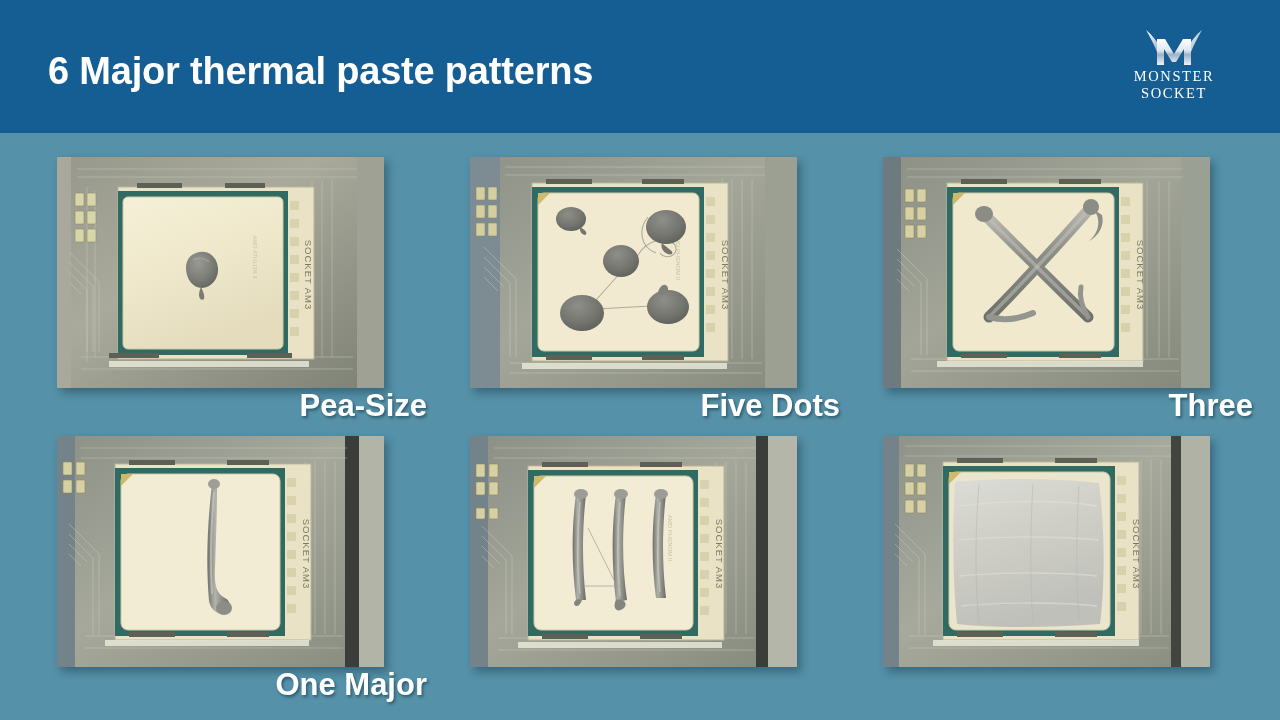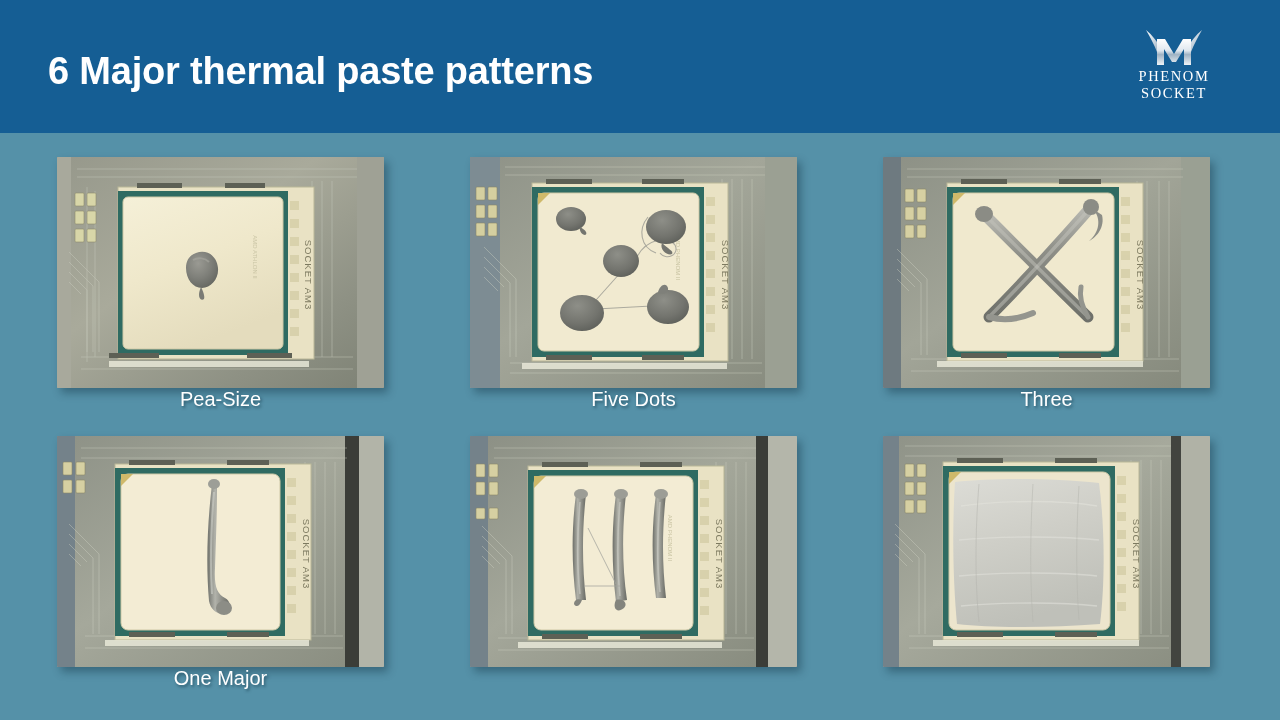--- a/index.html
+++ b/index.html
@@ -89,23 +89,23 @@
     overflow: hidden;
     box-shadow: 4px 5px 9px rgba(10, 40, 55, 0.38);
   }
   .cpu-photo svg { display: block; width: 327px; height: 231px; }
 
   .pattern-label {
     position: absolute;
     left: 0;
     top: 244px;
     width: 413px;
-    text-align: center;
-    font-size: 20px;
-    font-weight: normal;
+    text-align: right;
+    font-size: 31px;
+    font-weight: bold;
     color: #ffffff;
     text-shadow: 1.5px 2px 3px rgba(12, 45, 62, 0.55);
     white-space: nowrap;
   }
 </style>
 </head>
 <body>
 
 <div id="header-bar">
   <div id="page-title">6 Major thermal paste patterns</div>
@@ -127,21 +127,21 @@
       </defs>
 
       <path d="M3 4 C9 9 15 16 19 24 L14 26 C11 18 7 11 3 4 Z" fill="url(#silver2)"></path>
       <path d="M19 24 L14 26 L17 13 Z" fill="url(#silver)"></path>
 
       <path d="M59 4 C53 9 47 16 43 24 L48 26 C51 18 55 11 59 4 Z" fill="url(#silver2)"></path>
       <path d="M43 24 L48 26 L45 13 Z" fill="url(#silver)"></path>
 
       <path d="M14 13 L22 13 L31 28 L40 13 L48 13 L48 39 L41 39 L41 23 L33 36 L29 36 L21 23 L21 39 L14 39 Z" fill="url(#silver)"></path>
     </svg>
-    <div class="logo-word">PHENOM</div>
+    <div class="logo-word">MONSTER</div>
     <div class="logo-word">SOCKET</div>
   </div>
 </div>
 
 <div id="pattern-grid">
 
   <div class="pattern-cell col0 row0">
     <div class="cpu-photo">
       <svg viewBox="0 0 327 231" preserveAspectRatio="none">
         <defs>

